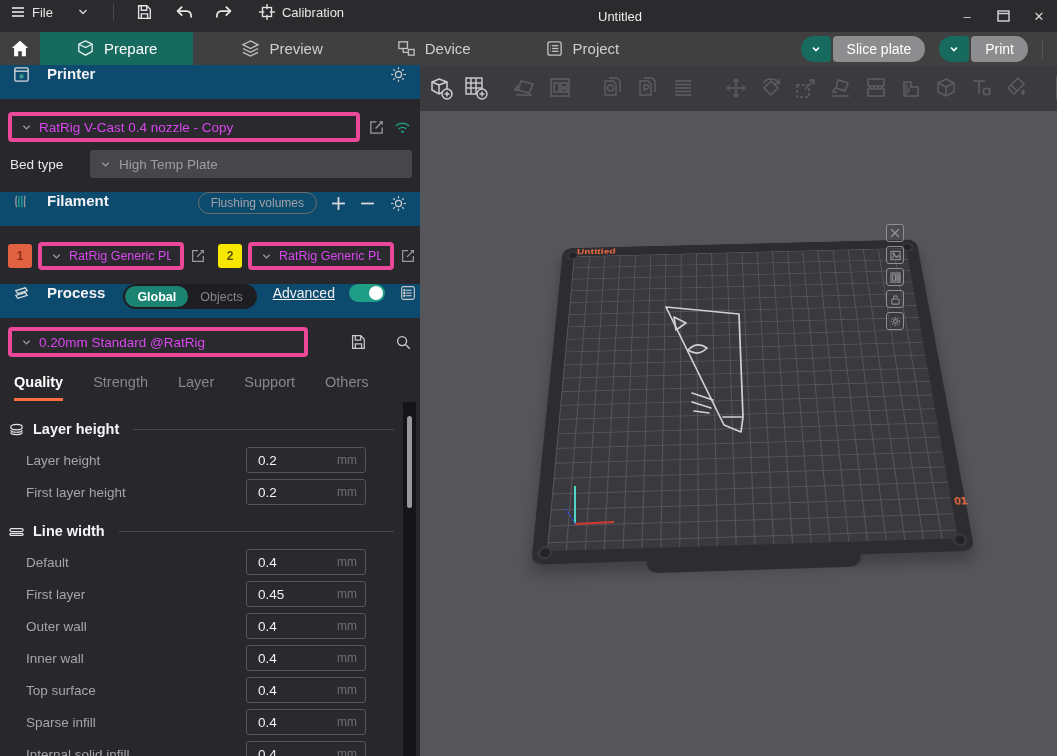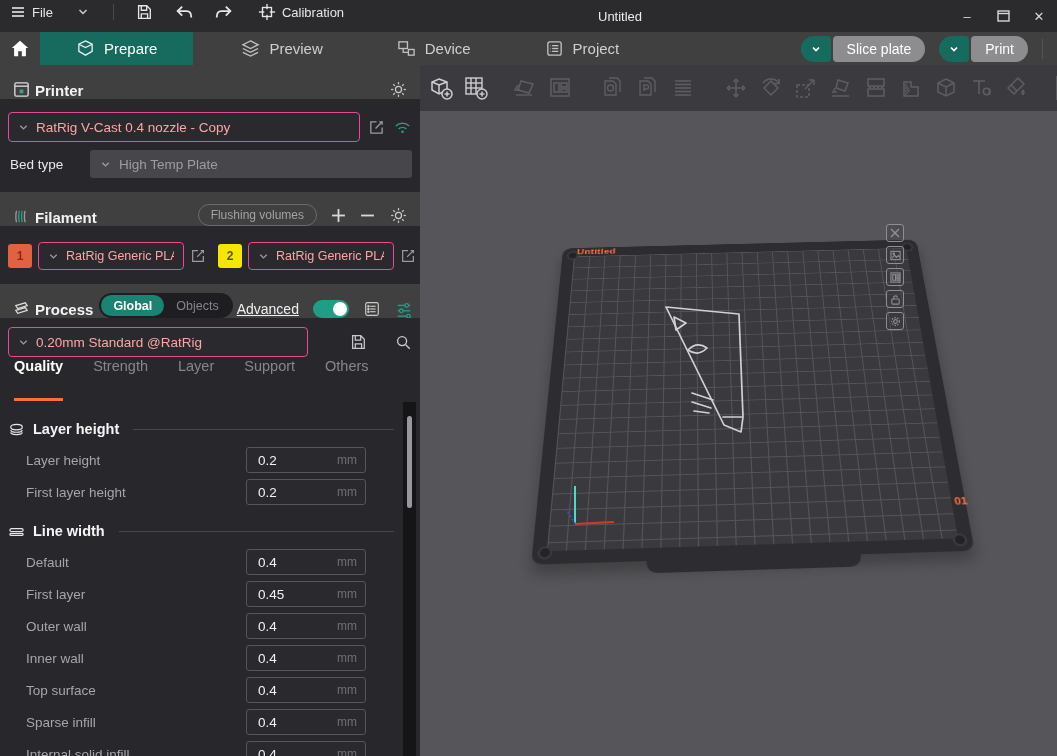--- a/index.html
+++ b/index.html
@@ -29,24 +29,24 @@
   .split-arrow { width:30px; height:26px; background:#166b5e; border-radius:13px 4px 4px 13px; display:flex; align-items:center; justify-content:center; margin-right:2px; }
   .split-label { height:26px; background:#8d8d90; color:#ffffff; font-size:14px; display:flex; align-items:center; justify-content:center; border-radius:4px 13px 13px 4px; padding:0 14px; }
   .actions .bar { width:1px; height:20px; background:#55555a; }
 
   
   .main { display:flex; height:691px; }
   .sidebar { width:420px; background:#28282c; position:relative; flex:none; }
   .viewport { flex:1; position:relative; background:#56565a; overflow:hidden; }
 
   
-  .sec-head { height:34px; background:#404040; display:flex; align-items:flex-end; padding:0 12px; gap:4px; }
+  .sec-head { height:34px; background:#0c4a6e; display:flex; align-items:flex-start; padding:0 12px; gap:16px; }
   .sec-title { color:#f2f2f4; font-size:15px; font-weight:bold; }
   .sec-right { margin-left:auto; display:flex; align-items:center; gap:14px; }
-  .combo { height:30px; border:1px solid #ec4899; border-radius:4px; display:flex; align-items:center; gap:7px; padding:0 9px; color:#fca5a5; font-size:13.5px; background:#2a2a2e; }
+  .combo { height:30px; border:4px solid #ec4899; border-radius:4px; display:flex; align-items:center; gap:7px; padding:0 9px; color:#d946ef; font-size:13.5px; background:#2a2a2e; }
   .combo .chev { flex:none; color:#9a9a9e; }
   .row { display:flex; align-items:center; }
   .printer-row { margin:13px 8px 0 8px; gap:8px; }
   .printer-row .combo { flex:1; }
   .bed-row { margin:8px 8px 0 10px; gap:14px; }
   .bed-label { color:#e8e8ea; font-size:13.5px; width:66px; }
   .combo-filled { flex:1; height:28px; background:#47474b; border-radius:3px; display:flex; align-items:center; gap:8px; padding:0 10px; color:#9d9da1; font-size:13.5px; }
   .pill-btn { height:22px; border:1px solid #6a6a6f; border-radius:11px; color:#a2a2a6; font-size:12px; display:flex; align-items:center; padding:0 12px; background:transparent; }
   .fil-row { margin:16px 8px 0 8px; gap:6px; }
   .swatch { width:24px; height:24px; border-radius:3px; display:flex; align-items:center; justify-content:center; font-size:12px; font-weight:bold; flex:none; }
@@ -55,21 +55,21 @@
   .fil-combo { width:146px; height:28px; }
   .seg-ctl { background:#1e1e22; border-radius:13px; height:25px; display:flex; align-items:center; padding:2px; }
   .seg { height:21px; border-radius:11px; font-size:12.5px; display:flex; align-items:center; padding:0 12px; color:#85858a; }
   .seg.active { background:#1b8372; color:#ffffff; font-weight:bold; }
   .adv-label { color:#f0f0f2; font-size:14px;text-decoration:underline; }
   .toggle { width:36px; height:18px; border-radius:9px; background:#1f9e86; position:relative; }
   .toggle .knob { position:absolute; right:2px; top:2px; width:14px; height:14px; border-radius:50%; background:#ffffff; }
   .preset-row { margin:9px 8px 0 8px; gap:27px; }
   .preset-row .combo { width:328px; }
   .ptabs { display:flex; align-items:flex-end; gap:30px; margin:14px 0 0 14px; height:30px; }
-  .ptab { font-size:14.5px; color:#87878b; padding-bottom:24px; border-bottom:3px solid transparent;margin-top:20px; }
+  .ptab { font-size:14.5px; color:#87878b; padding-bottom:8px; border-bottom:3px solid transparent;margin-top:20px; }
   .ptab.active { color:#ffffff; font-weight:bold; border-bottom-color:#fc6e3f; }
 
   
   .settings { position:absolute; top:337px; bottom:0; left:0; right:0; padding:8px 26px 0 8px; }
   .rail { position:absolute; top:0; bottom:0; right:4px; width:13px; background:#151517; }
   .rail .thumb { position:absolute; left:4px; top:14px; width:5px; height:92px; background:#98989c; border-radius:3px; }
   .group-head { display:flex; align-items:center; gap:8px; height:30px; margin-top:4px; }
   .group-title { color:#f5f5f7; font-size:14.5px; font-weight:bold; white-space:nowrap; }
   .group-line { flex:1; height:1px; background:#47474c; margin-left:6px; }
   .set-row { height:32px; display:flex; align-items:center; }

